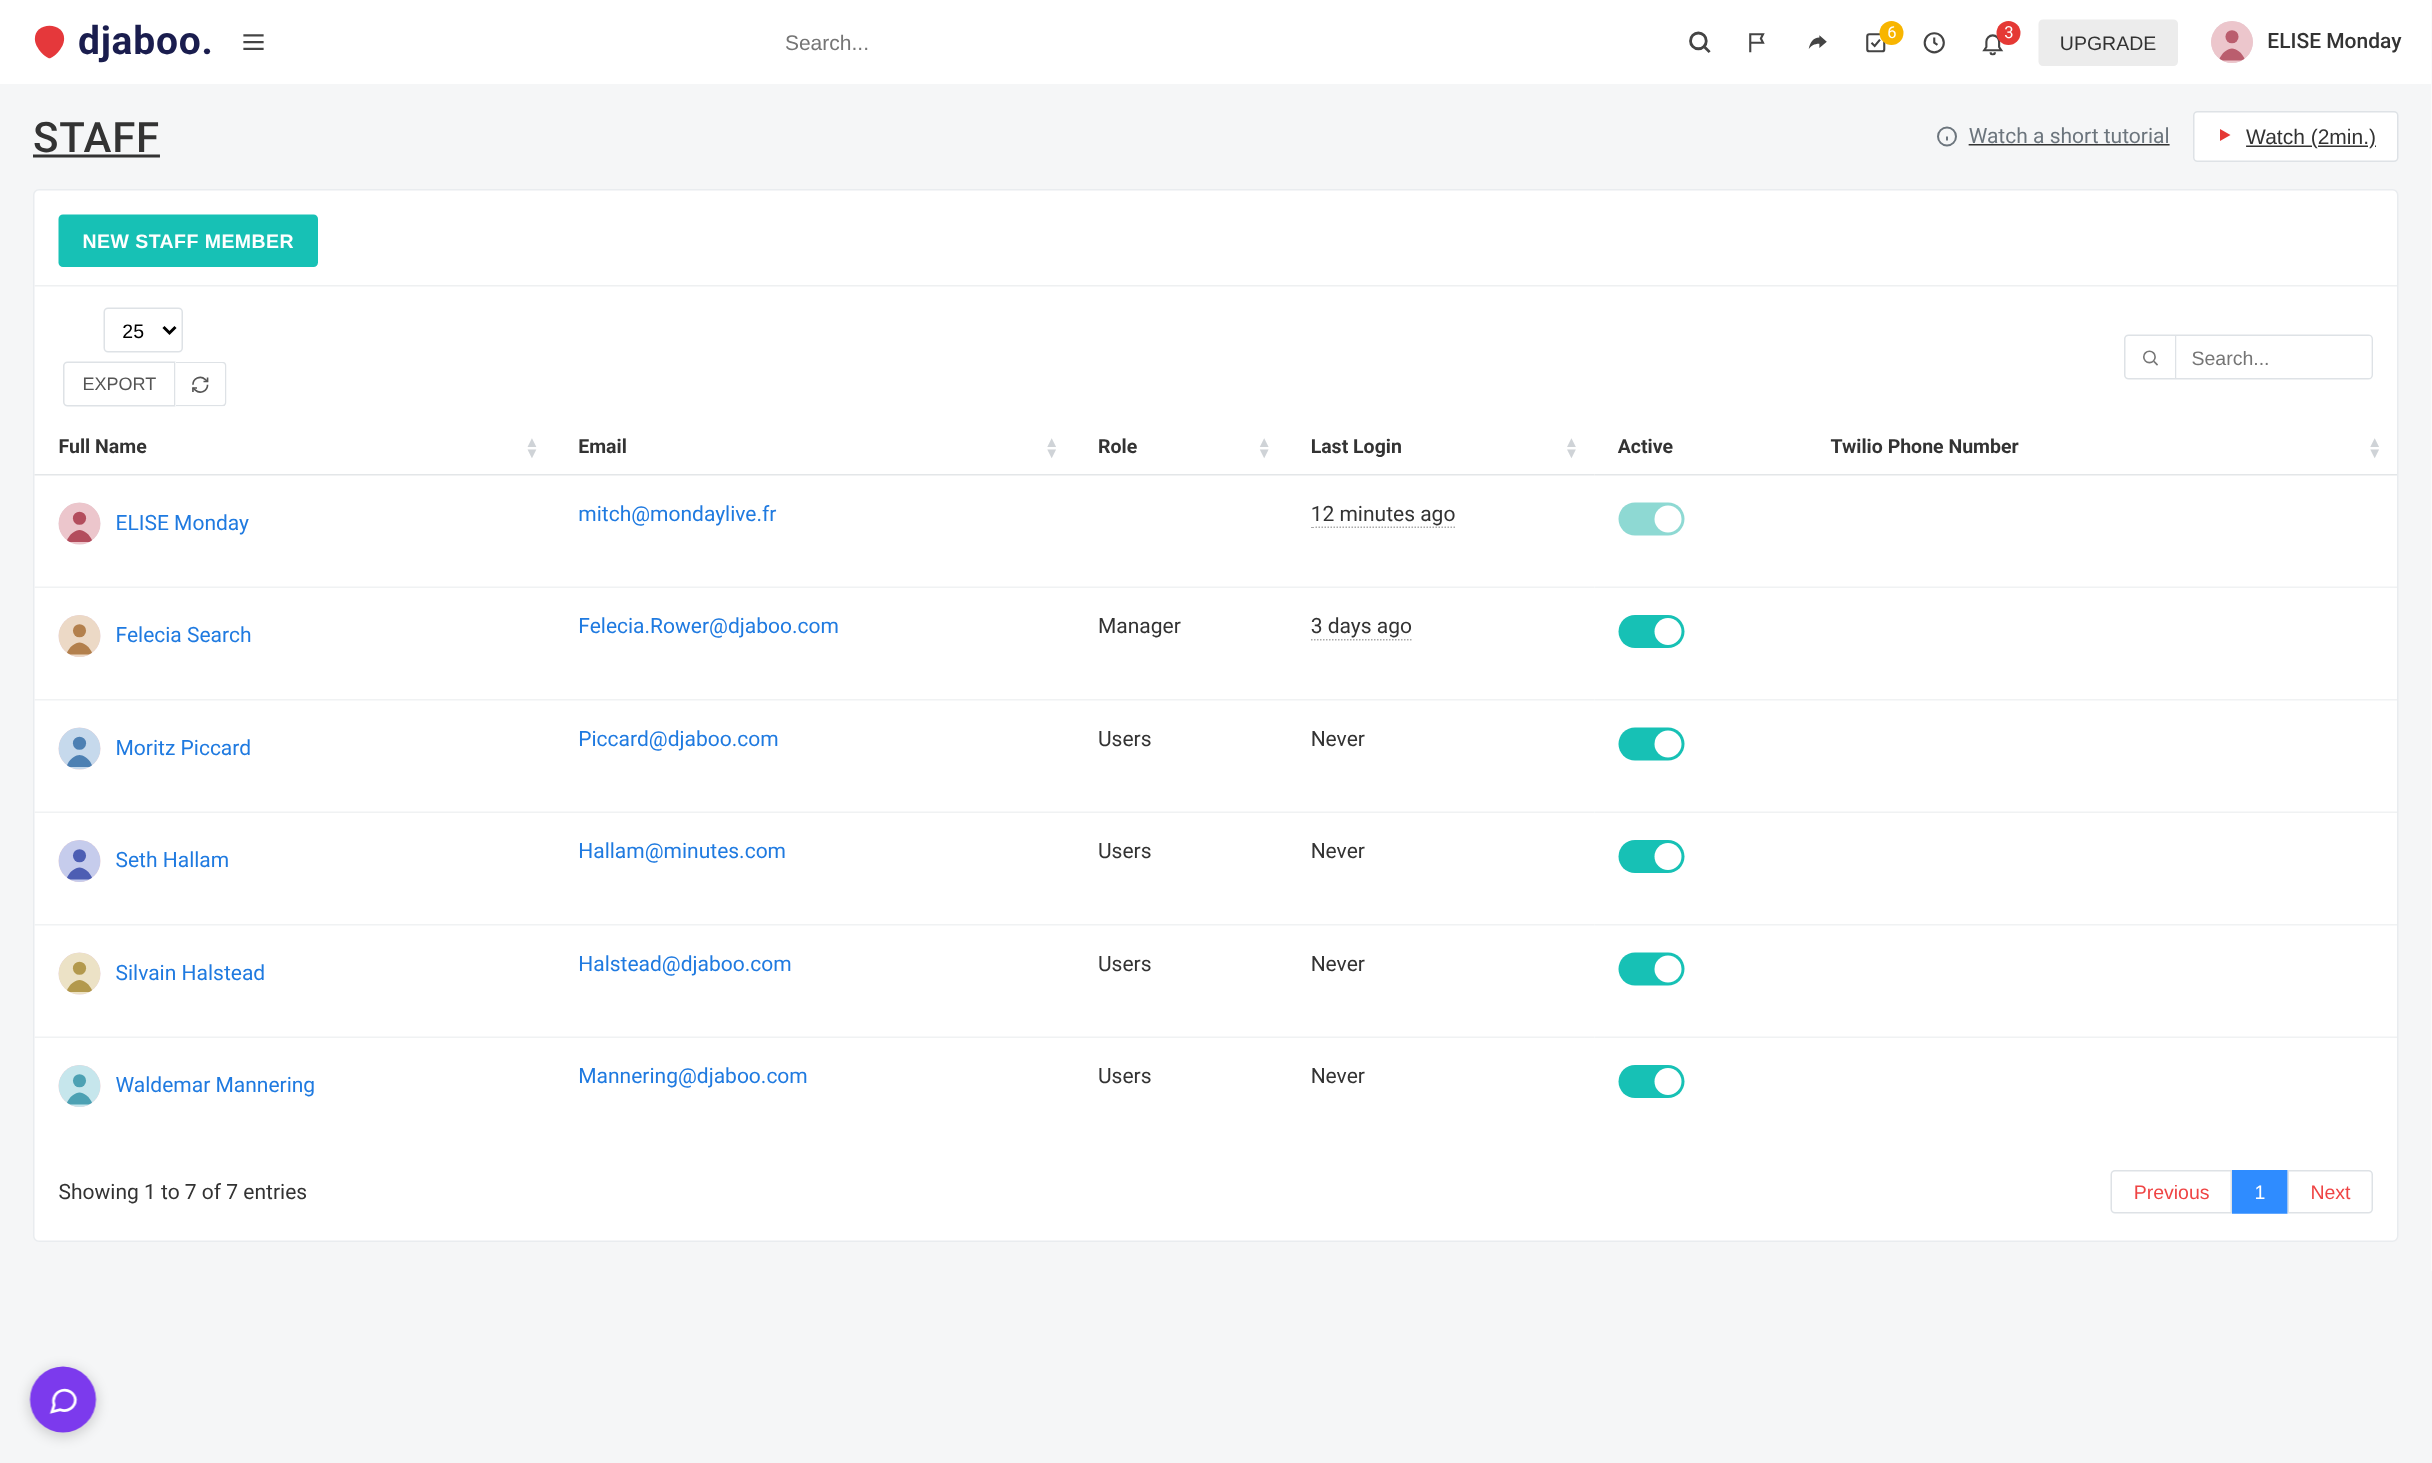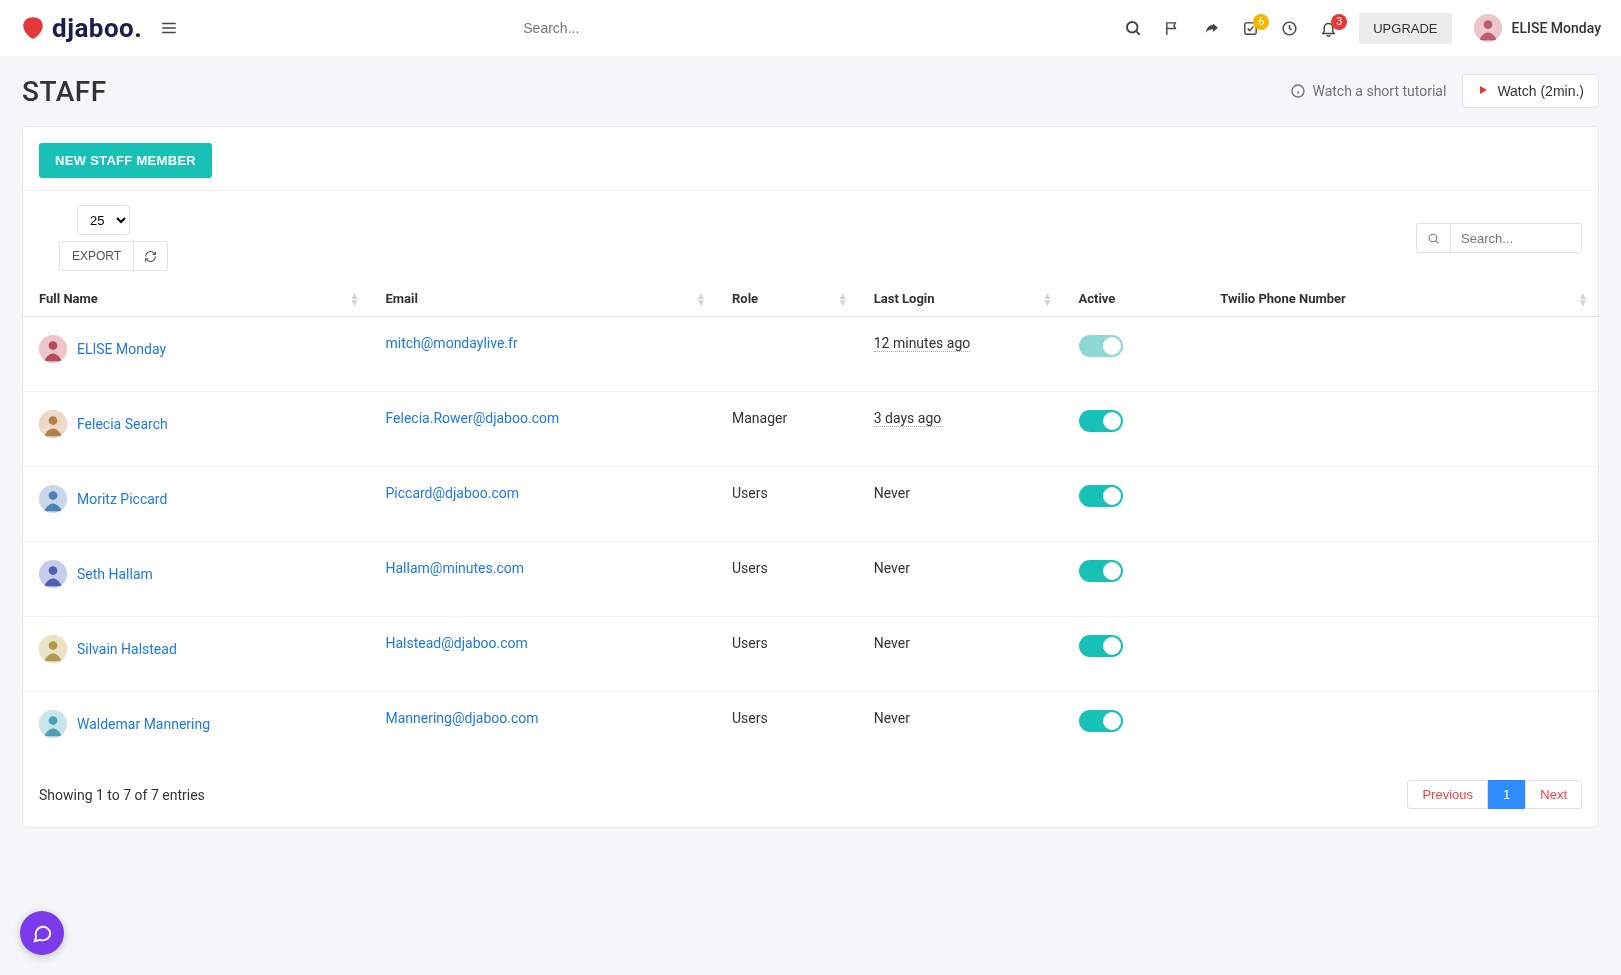--- a/index.html
+++ b/index.html
@@ -58,20 +58,21 @@
     width: 28px; height: 28px; border-radius: 50%; background: #e8cfd6;
     display: flex; align-items: center; justify-content: center; overflow: hidden;
   }
   .avatar svg { width: 100%; height: 100%; }
   .user-name { font-weight: 500; color: #333; }
 
   
   .page-head {
     display: flex; align-items: flex-end; justify-content: space-between;
     padding: 18px 22px 8px;
+    text-decoration: underline;
   }
   .page-title { font-size: 28px; font-weight: 500; color: #333; margin: 0; letter-spacing: .5px;}
   .page-head-right { display: flex; align-items: center; gap: 16px; color: var(--muted); }
   .watch-short { display: flex; align-items: center; gap: 6px; font-size: 14px; color: var(--muted); }
   .watch-btn {
     background: #fff; border: 1px solid var(--border); padding: 8px 14px;
     border-radius: 3px; display: flex; align-items: center; gap: 8px; cursor: pointer;
     color: #333; font-size: 14px;
   }
   .watch-btn .play { color: var(--red); }
@@ -256,21 +257,21 @@
 <div class="card">
   <div class="card-top">
     <button class="btn-primary">NEW STAFF MEMBER</button>
   </div>
 
   <div class="toolbar">
     <div class="toolbar-left">
       <select class="select-sm">
         <option>25</option>
       </select>
-      <div style="display:flex; margin-left:20px;">
+      <div style="display:flex; margin-left:3px;">
         <button class="btn-outline">EXPORT</button>
         <button class="btn-refresh">
           <svg width="13" height="13" viewBox="0 0 24 24" fill="none" stroke="#555" stroke-width="2">
               <path d="M3 12a9 9 0 0115-6.7L21 8M21 12a9 9 0 01-15 6.7L3 16"></path>
               <path d="M21 3v5h-5M3 21v-5h5"></path>
             </svg>
         </button>
       </div>
     </div>
     <div class="search-group">

